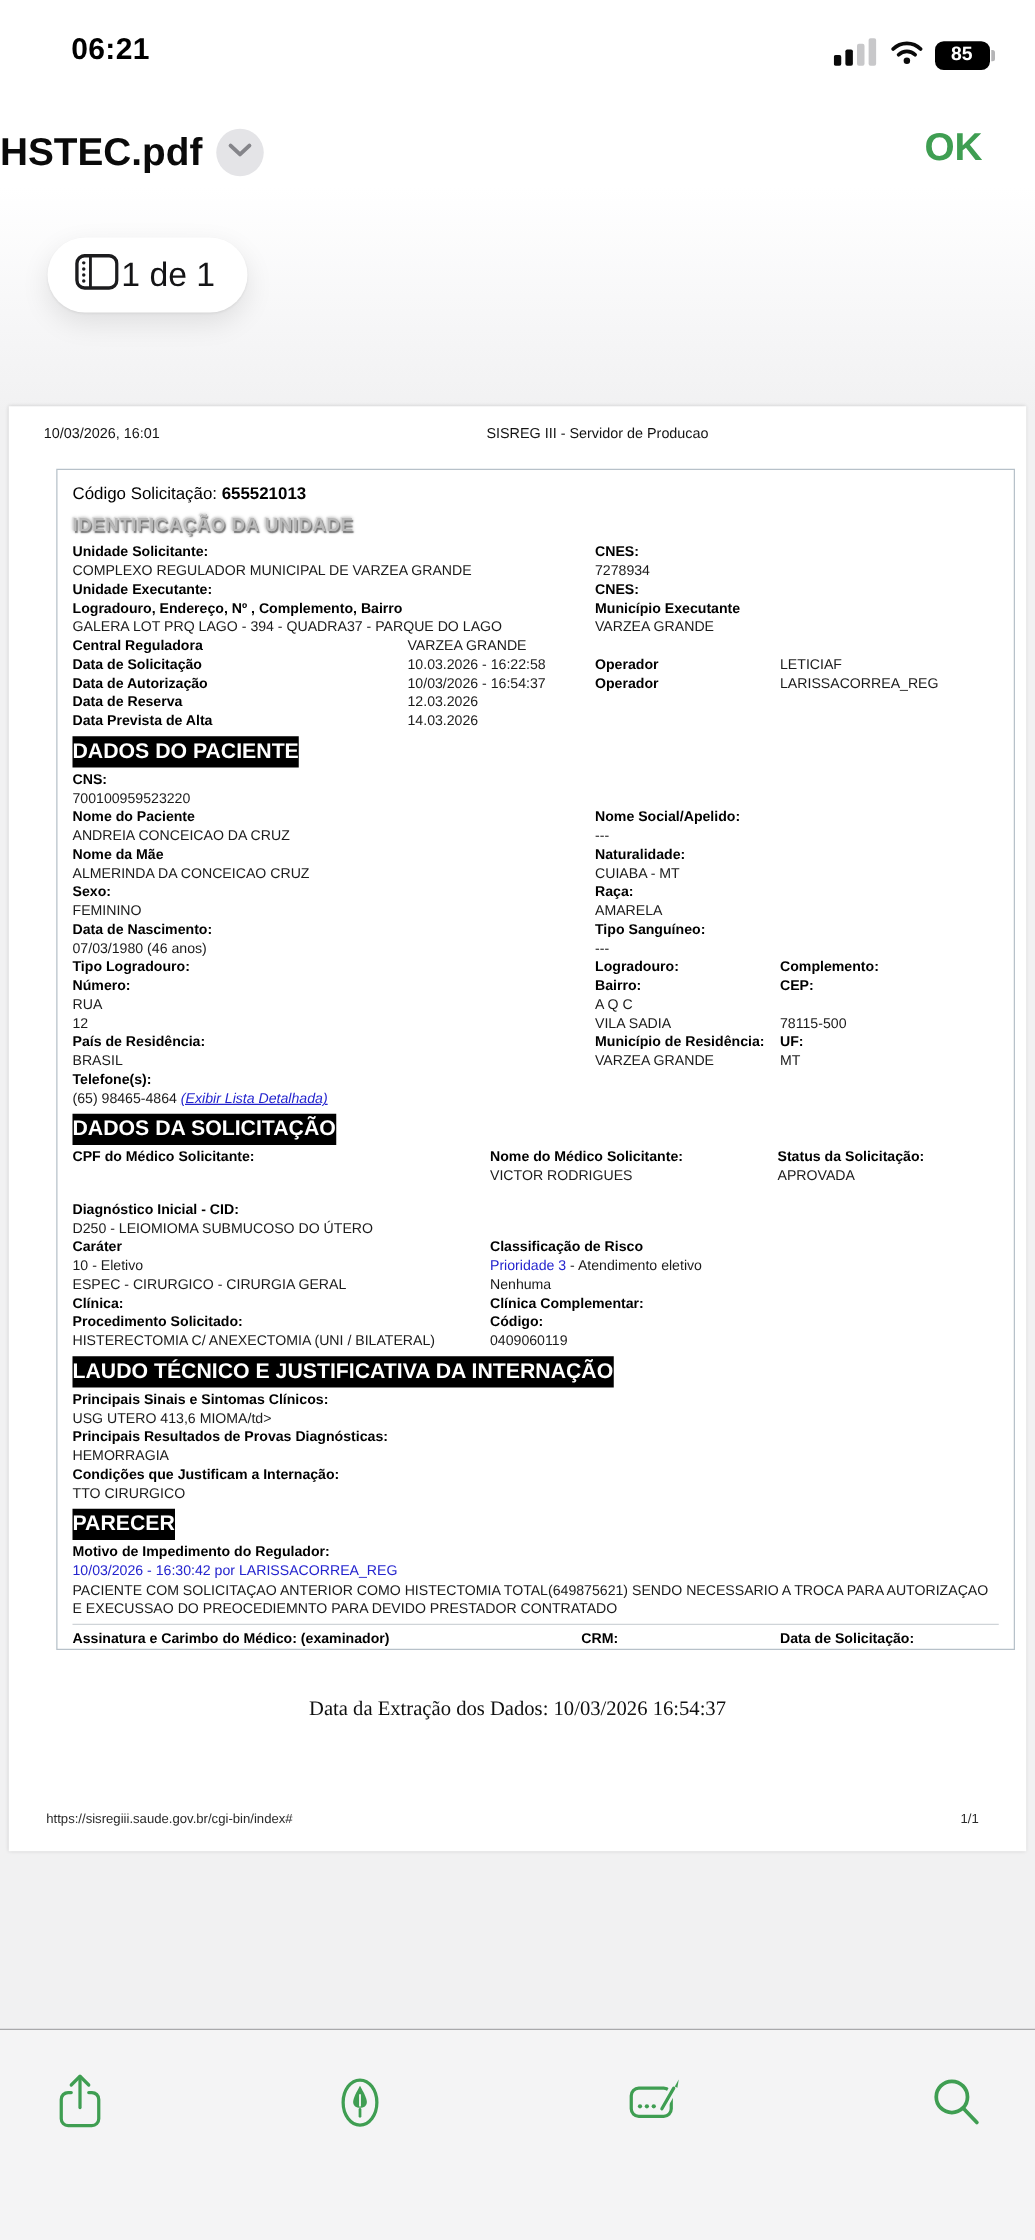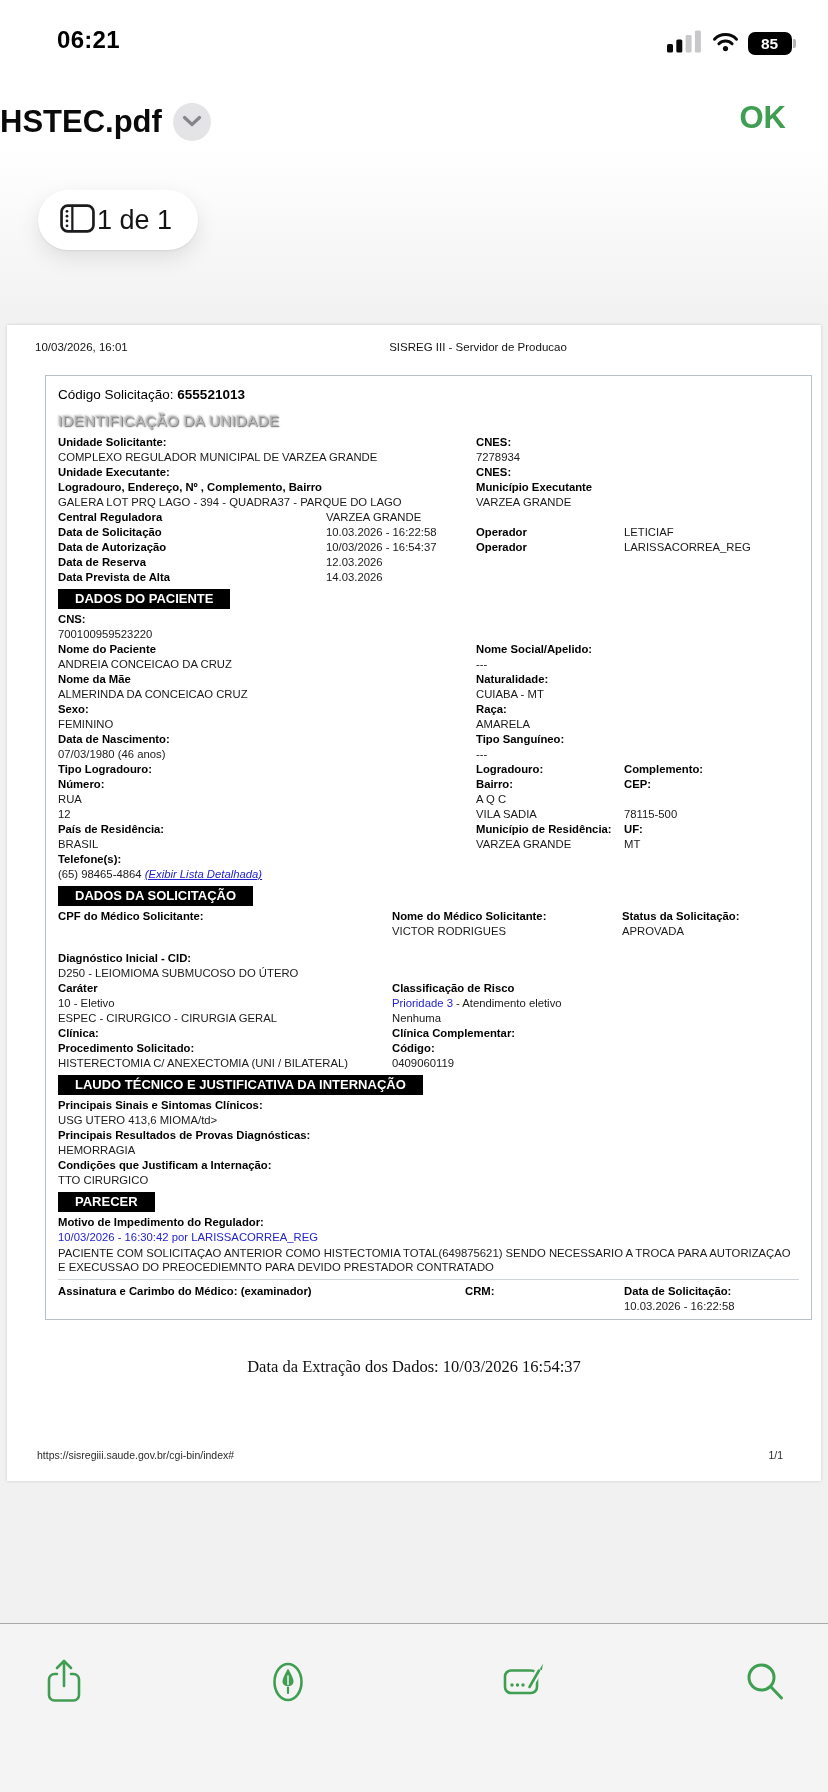--- a/index.html
+++ b/index.html
@@ -26,24 +26,24 @@
   .pill-label{font-size:27px;font-weight:500;color:#141416;}
   
   .pdf-page{position:absolute;left:7px;top:325px;width:814px;height:1156px;background:#fff;
     box-shadow:0 0 3px rgba(0,0,0,.16);}
   .ph{position:absolute;top:16px;left:28px;right:28px;font-size:11.5px;color:#141414;}
   .ph-center{position:absolute;left:0;right:0;text-align:center;padding-left:128px;}
   .form-box{position:absolute;left:38px;top:50px;width:767px;height:945px;border:1px solid #b7c1c9;
     padding:9px 12px;box-sizing:border-box;overflow:hidden;}
   .code-line{height:25px;font-size:13.5px;color:#000;padding-top:2px;}
   .code-line .num{font-weight:700;}
-  .emboss{height:23px;font-size:15px;font-weight:400;letter-spacing:.4px;color:#b9b9b9;
+  .emboss{height:23px;font-size:15px;font-weight:700;letter-spacing:.4px;color:#b9b9b9;
     text-shadow:1px 1px 1px #757575,-1px -1px 1px #d9d9d9,0 0 3px #8f8f8f;filter:blur(.45px);}
   .sect{margin:4px 0 3px;}
-  .chip{display:inline-block;background:#000;color:#fff;font-weight:700;font-size:13px;padding:2px 17px 3px;}
+  .chip{display:inline-block;background:#000;color:#fff;font-weight:700;font-size:17px;padding:2px 0 3px;}
   .ln{position:relative;height:15px;font-size:11.3px;line-height:15px;white-space:nowrap;color:#1a1a1a;}
   .b{font-weight:700;color:#000;}
   .c0{position:absolute;left:0;}
   .cm{position:absolute;left:268px;}
   .c2{position:absolute;left:418px;}
   .c3{position:absolute;left:566px;}
   .r2{position:absolute;left:334px;}
   .r3{position:absolute;left:564px;}
   .p2{position:absolute;left:407px;}
   .p3{position:absolute;left:566px;}

